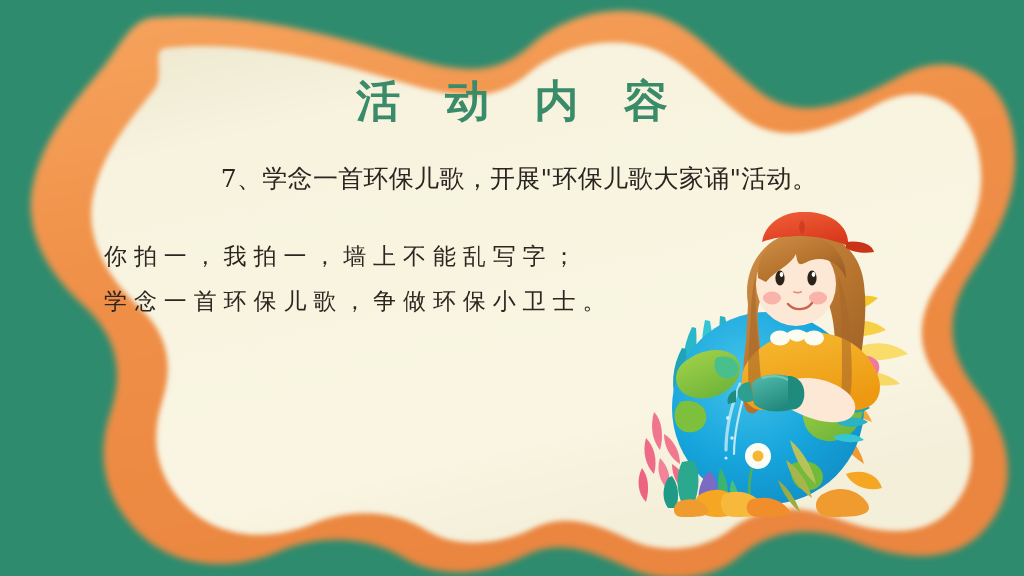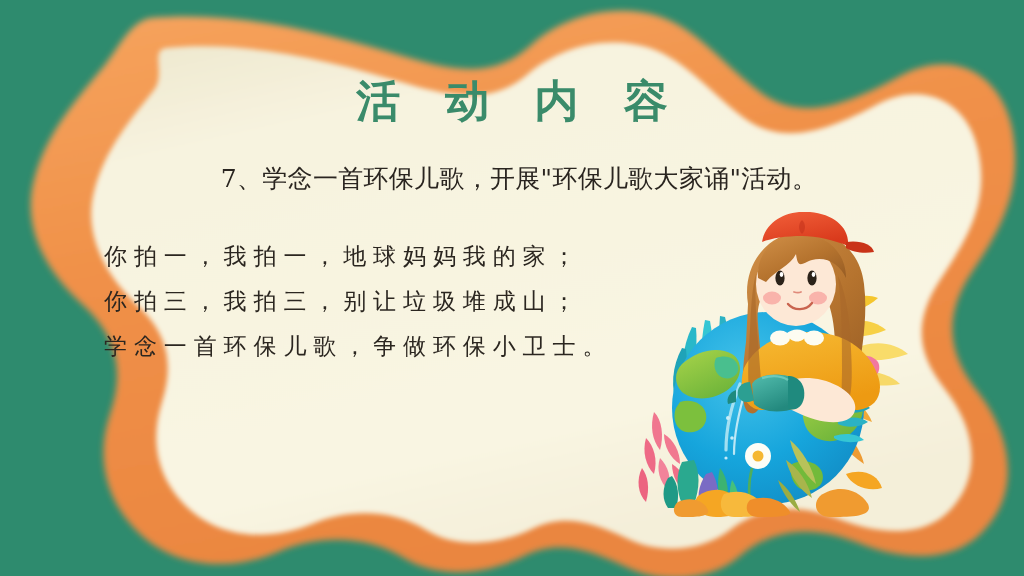--- a/index.html
+++ b/index.html
@@ -136,22 +136,21 @@
     </g>
   </svg>
 
   <div class="content">
 
     <div class="title">活 动 内 容</div>
 
     <div class="subtitle">7、学念一首环保儿歌，开展"环保儿歌大家诵"活动。</div>
 
     <div class="poem">
-      <div class="poem-line">你拍一，我拍一，地球妈妈我的家；</div>
-      <div class="poem-line">你拍三，我拍三，别让垃圾堆成山；</div>
+      <div class="poem-line">你拍一，我拍一，墙上不能乱写字；</div>
       <div class="poem-line">学念一首环保儿歌，争做环保小卫士。</div>
     </div>
 
   </div>
 
   <div class="illus">
     <svg viewBox="0 0 310 305">
       <defs>
         <radialGradient id="globeG" cx="0.38" cy="0.32" r="0.82">
           <stop offset="0%" stop-color="#45c3ea"></stop>

